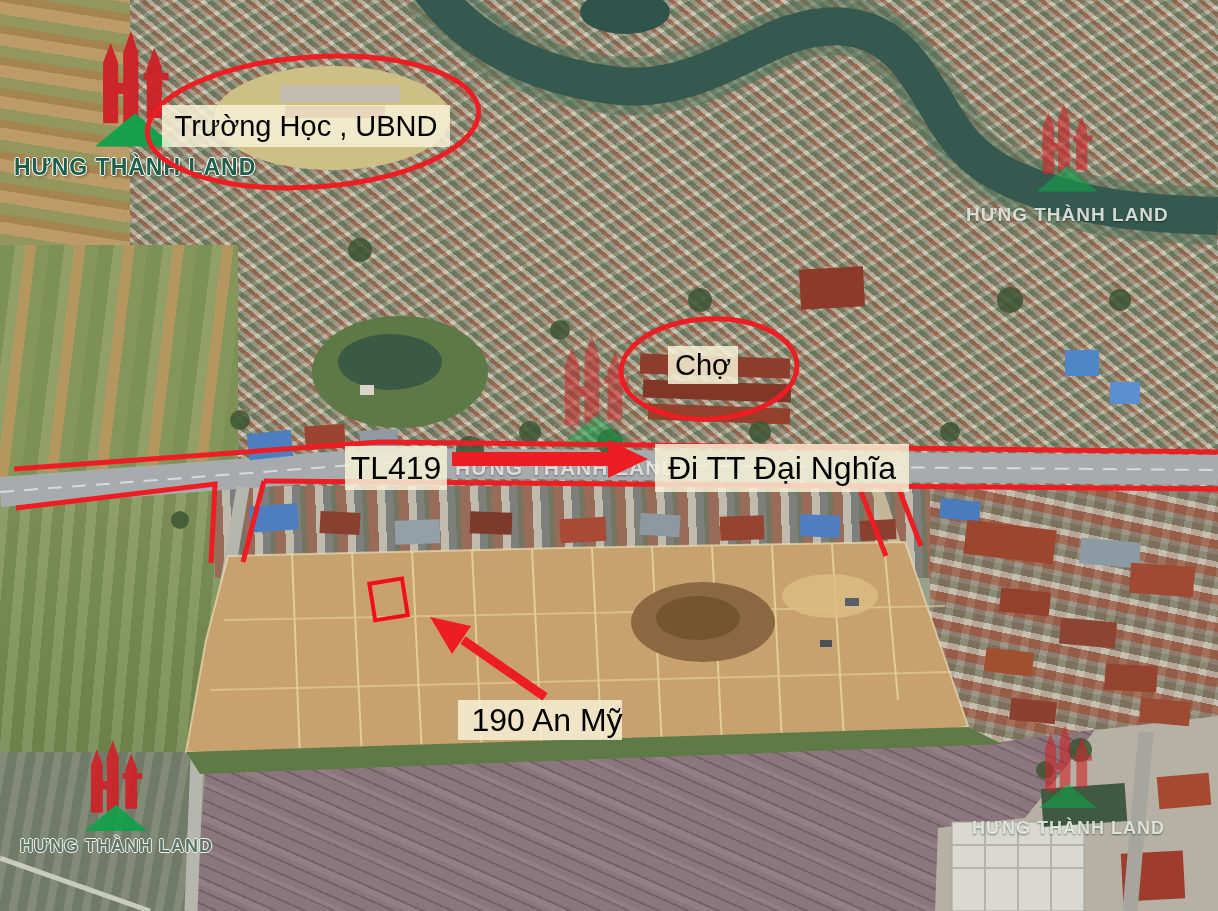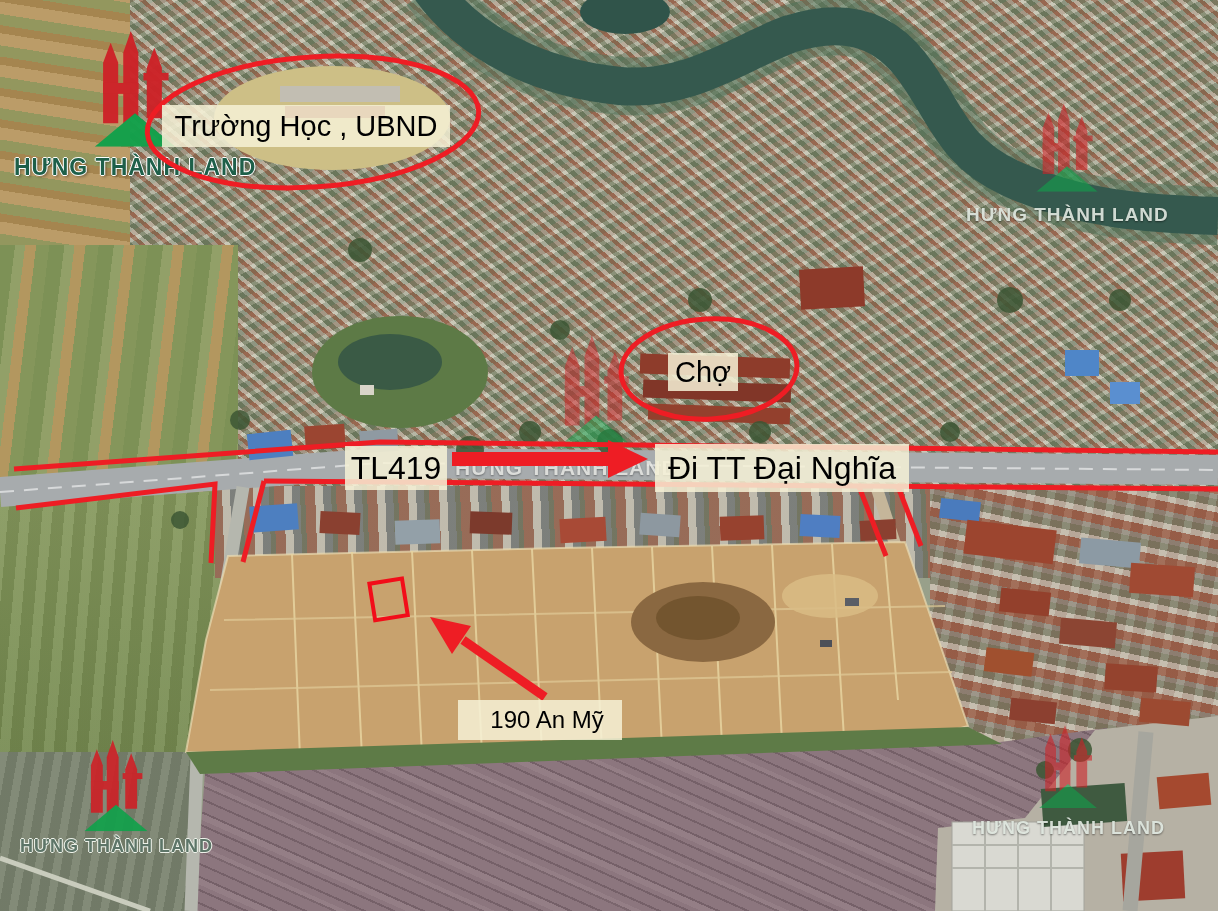--- a/index.html
+++ b/index.html
@@ -58,24 +58,24 @@
   .wm-br .ht-icon{width:60px;height:100px;opacity:.6;}
   .wm-br .wm-text{font-size:18px;color:#dfe7df;text-shadow:0 1px 2px rgba(0,0,0,.5);opacity:.92;}
 
   
   #annot{position:absolute;left:0;top:0;pointer-events:none;}
 
   
   .lbl{position:absolute;display:flex;align-items:center;justify-content:center;
        background:rgba(246,241,214,.85);color:#000000;white-space:nowrap;}
   .lbl-school{left:162px;top:105px;width:288px;height:42px;font-size:29px;}
-  .lbl-market{left:668px;top:346px;width:70px;height:38px;font-size:29px;margin-top:7px;}
+  .lbl-market{left:668px;top:346px;width:70px;height:38px;font-size:29px;}
   .lbl-road{left:345px;top:446px;width:102px;height:44px;font-size:32px;}
   .lbl-direction{left:655px;top:444px;width:254px;height:48px;font-size:32px;}
-  .lbl-address{left:458px;top:700px;width:164px;height:40px;font-size:24px;padding-left:14px;}
+  .lbl-address{left:458px;top:700px;width:164px;height:40px;font-size:32px;padding-left:14px;}
 </style>
 </head>
 <body>
 
 <div id="stage">
 
   <svg width="0" height="0" style="position:absolute" aria-hidden="true">
     <defs>
       <symbol id="ht-sym" viewBox="0 0 100 140">
         <g fill="#cd2328">

